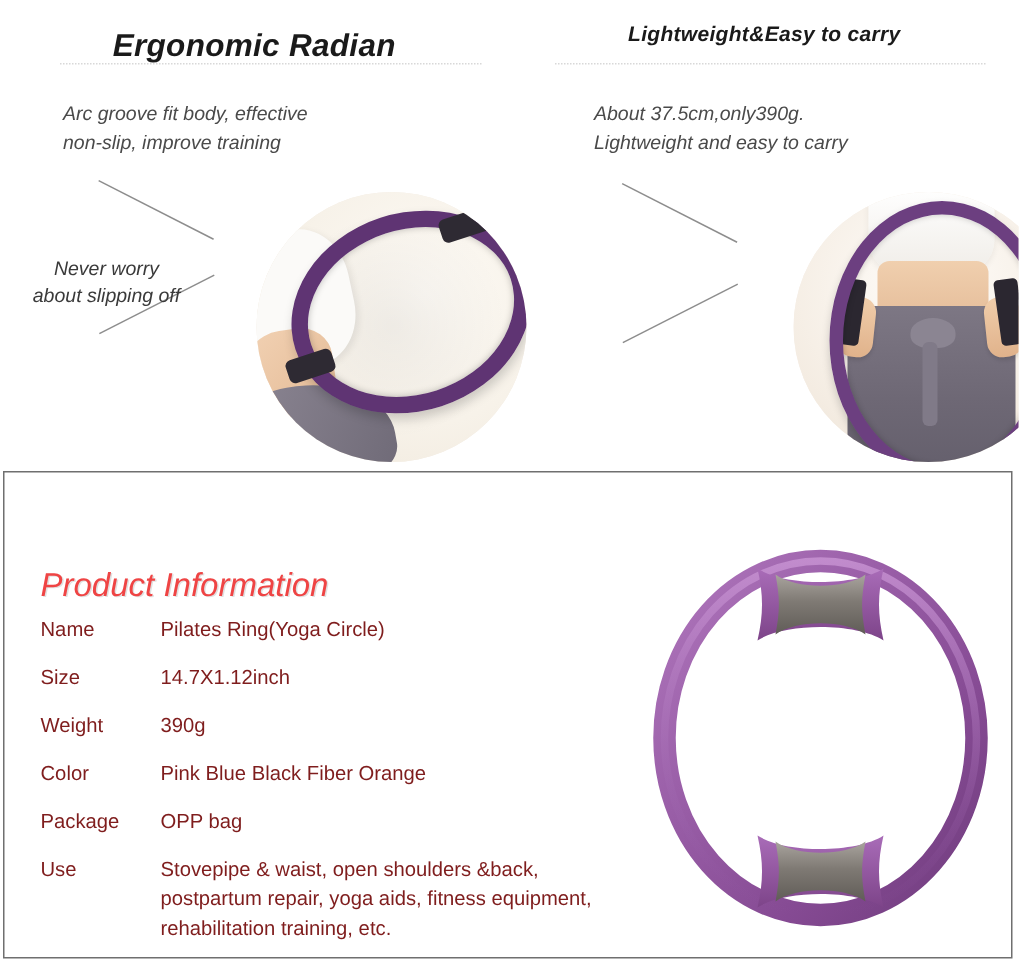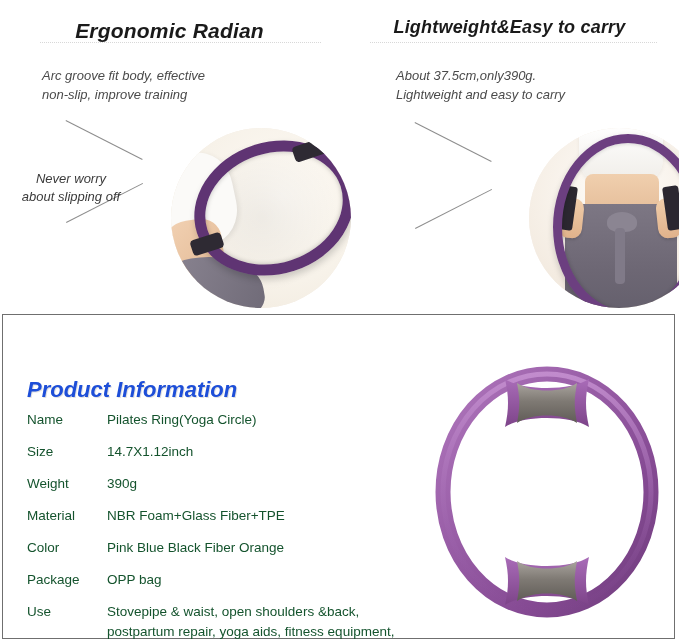--- a/index.html
+++ b/index.html
@@ -37,21 +37,21 @@
     top: 2px;
     width: 100%;
     text-align: center;
     font-size: 21px;
     font-weight: bold;
     font-style: italic;
     letter-spacing: 0.2px;
     color: #1a1a1a;
     white-space: nowrap;
   }
-  .feature.right .feature-title { font-size: 18px; }
+  .feature.right .feature-title { font-size: 14px; }
 
   .feature-divider {
     position: absolute;
     top: 42px;
     left: 40px;
     right: 18px;
     height: 1px;
     border-top: 1px dotted #d8d8d8;
   }
   .feature.right .feature-divider {
@@ -241,35 +241,35 @@
     height: 325px;
     border: 1.5px solid #6f6f6f;
     background: #ffffff;
     box-sizing: border-box;
   }
   .product-title {
     position: absolute;
     left: 24px;
     top: 44px;
     font-size: 22px;
-    font-weight: bold;
+    font-weight: normal;
     font-style: italic;
-    color: #1d4ed8;
+    color: #ef4444;
     text-shadow: 1px 1px 0 rgba(0,0,0,.12);
   }
   .spec-table {
     position: absolute;
     left: 24px;
     top: 88px;
     width: 430px;
     border-collapse: collapse;
   }
   .spec-table td {
     font-size: 13.5px;
-    color: #14532d;
+    color: #7f1d1d;
     padding: 6.5px 0;
     vertical-align: top;
     line-height: 1.42;
     white-space: pre-line;
   }
   .spec-table td.k { width: 74px; padding-right: 6px; }
   .spec-table td.v { padding-left: 0; }
 
   
   .prod-ring-wrap {
@@ -350,24 +350,20 @@
         <td class="k">Name</td>
         <td class="v">Pilates Ring(Yoga Circle)</td>
       </tr>
       <tr>
         <td class="k">Size</td>
         <td class="v">14.7X1.12inch</td>
       </tr>
       <tr>
         <td class="k">Weight</td>
         <td class="v">390g</td>
-      </tr>
-      <tr>
-        <td class="k">Material</td>
-        <td class="v">NBR Foam+Glass Fiber+TPE</td>
       </tr>
       <tr>
         <td class="k">Color</td>
         <td class="v">Pink Blue Black Fiber Orange</td>
       </tr>
       <tr>
         <td class="k">Package</td>
         <td class="v">OPP bag</td>
       </tr>
       <tr>

